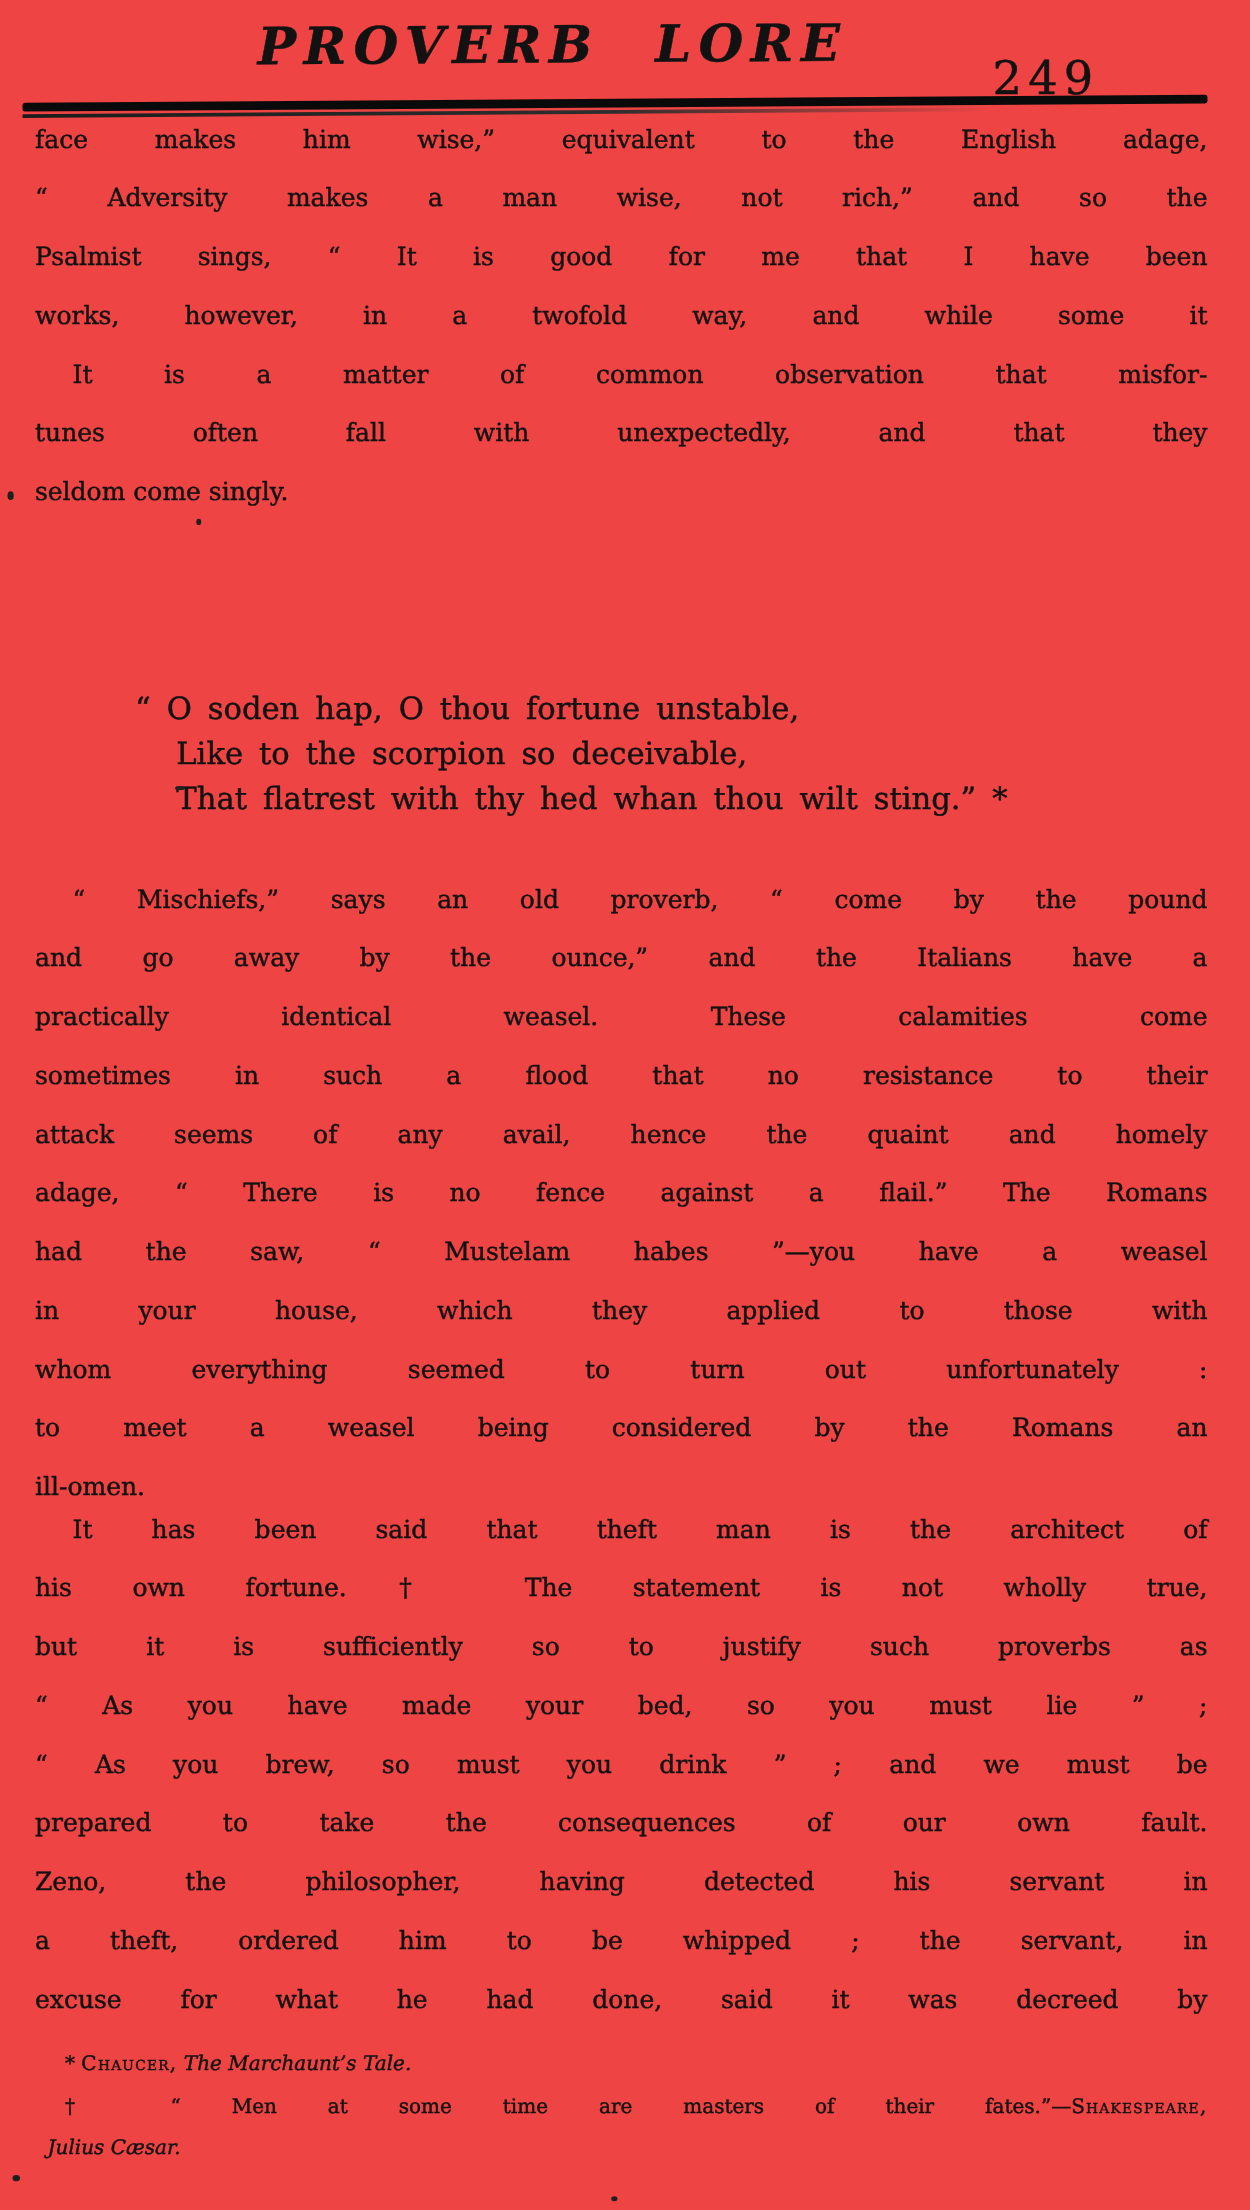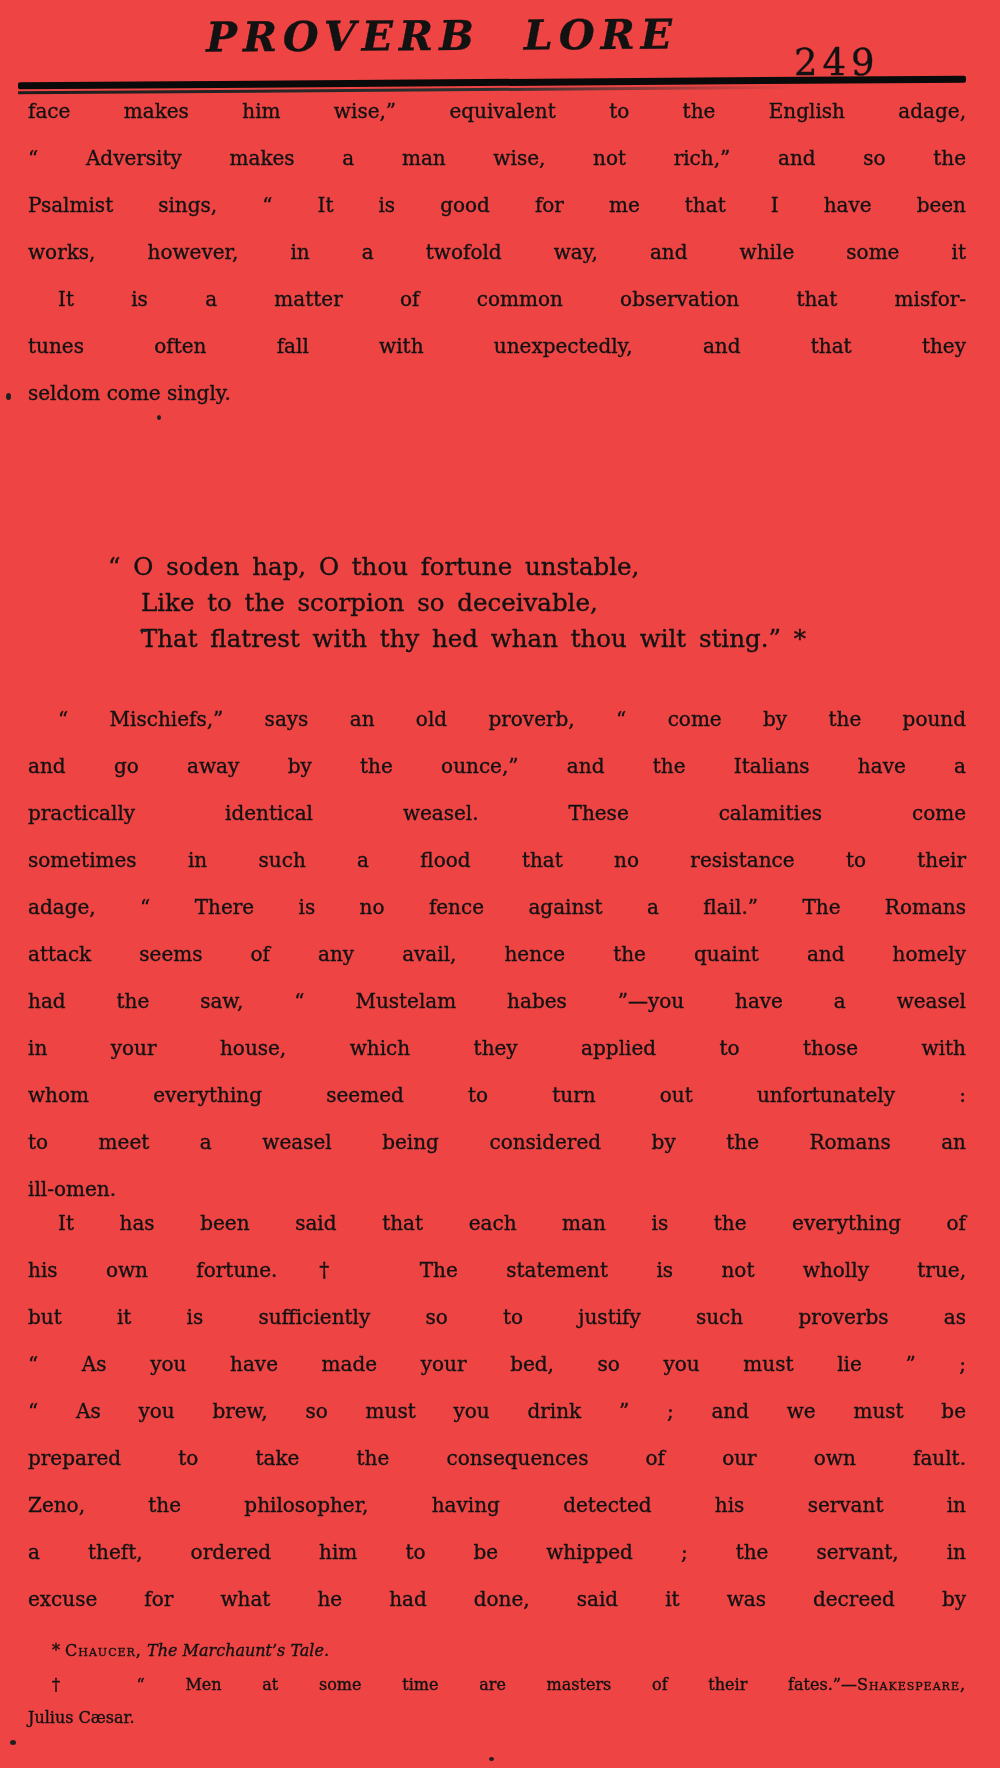--- a/index.html
+++ b/index.html
@@ -30,21 +30,21 @@
   .ind{text-indent:30px;}
   
   .verse{position:absolute;left:108px;top:549px;width:810px;
     font-size:24.5px;line-height:36px;word-spacing:5px;}
   .vind{padding-left:33px;}
   
   .fns{position:absolute;left:28px;width:938px;top:1634px;font-size:16px;line-height:33.5px;}
   .fn-ind{text-indent:24px;}
   .sc{font-variant:small-caps;letter-spacing:1px;}
   .it{font-style:italic;}
-  .fn3{}
+  .fn3{font-style:italic;margin-left:10px;}
   
   .speck{position:absolute;background:#202020;border-radius:50%;}
 </style>
 </head>
 <body>
 
 <div class="page">
 
   <div class="title">PROVERB LORE</div>
   <div class="pagenum">249</div>
@@ -68,31 +68,31 @@
     <div class="vln">“ O soden hap, O thou fortune unstable,</div>
     <div class="vln vind">Like to the scorpion so deceivable,</div>
     <div class="vln vind">That flatrest with thy hed whan thou wilt sting.” *</div>
   </div>
 
   <div class="block" id="blk3">
     <div class="ln j ind">“ Mischiefs,” says an old proverb, “ come by the pound</div>
     <div class="ln j">and go away by the ounce,” and the Italians have a</div>
     <div class="ln j">practically identical weasel.  These calamities come</div>
     <div class="ln j">sometimes in such a flood that no resistance to their</div>
+    <div class="ln j">attack seems of any avail, hence the quaint and homely</div>
     <div class="ln j">adage, “ There is no fence against a flail.”  The Romans</div>
-    <div class="ln j">attack seems of any avail, hence the quaint and homely</div>
     <div class="ln j">had the saw, “ Mustelam habes ”—you have a weasel</div>
     <div class="ln j">in your house, which they applied to those with</div>
     <div class="ln j">whom everything seemed to turn out unfortunately :</div>
     <div class="ln j">to meet a weasel being considered by the Romans an</div>
     <div class="ln last">ill-omen.</div>
   </div>
 
   <div class="block" id="blk4">
-    <div class="ln j ind">It has been said that each man is the everything of</div>
+    <div class="ln j ind">It has been said that theft man is the architect of</div>
     <div class="ln j">his own fortune.†  The statement is not wholly true,</div>
     <div class="ln j">but it is sufficiently so to justify such proverbs as</div>
     <div class="ln j">“ As you have made your bed, so you must lie ” ;</div>
     <div class="ln j">“ As you brew, so must you drink ” ; and we must be</div>
     <div class="ln j">prepared to take the consequences of our own fault.</div>
     <div class="ln j">Zeno, the philosopher, having detected his servant in</div>
     <div class="ln j">a theft, ordered him to be whipped ; the servant, in</div>
     <div class="ln j">excuse for what he had done, said it was decreed by</div>
   </div>
 

